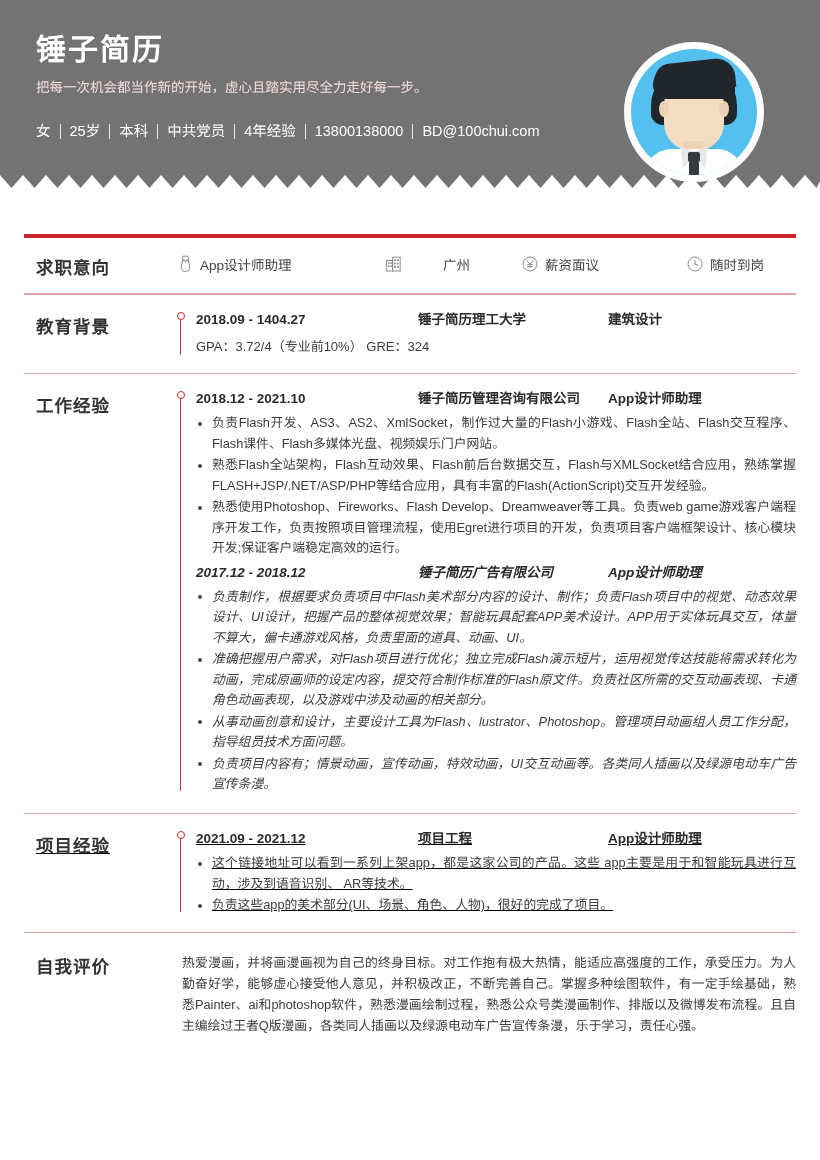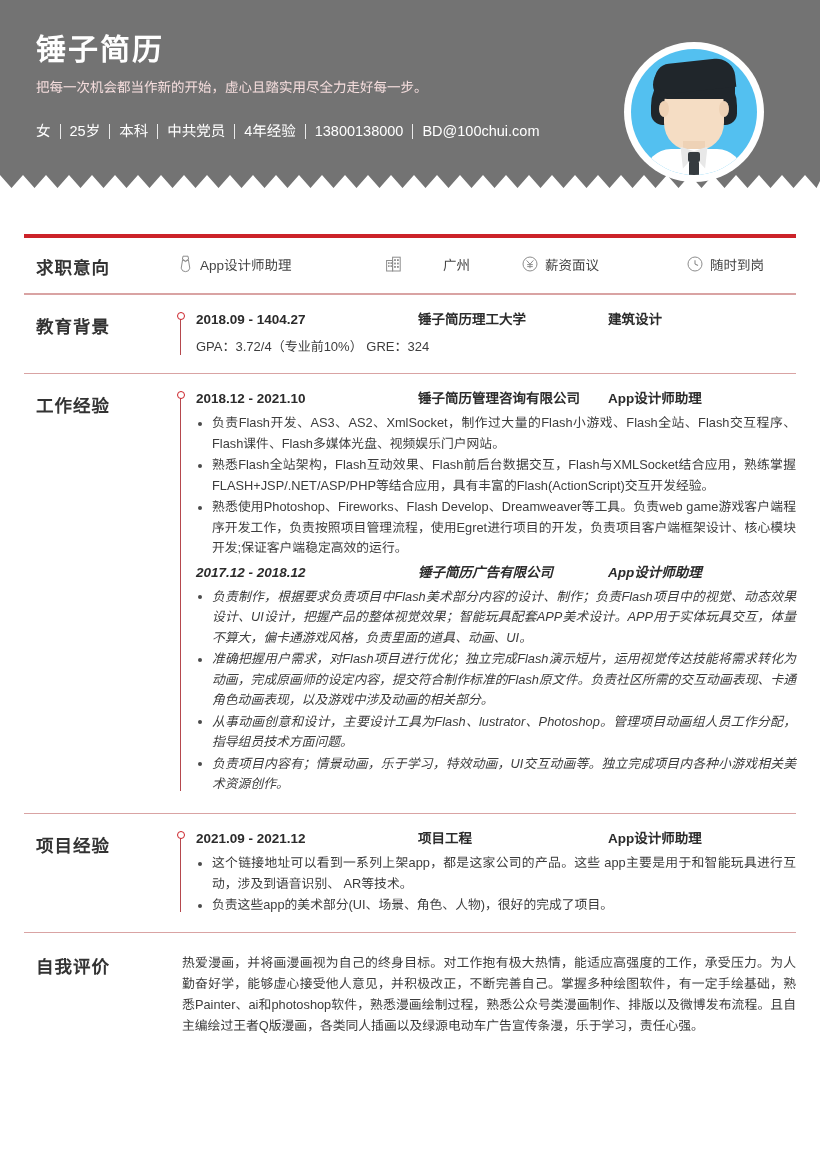--- a/index.html
+++ b/index.html
@@ -154,21 +154,21 @@
   }
 
   .para {
     font-size:12.8px; color:#3c3c3c; line-height:21px;
     text-align:justify; padding-top:3px;
   }
 
   .sec-objective  { padding:12px 0 14px 0; }
   .sec-education  { padding:14px 0 12px 0; }
   .sec-work       { padding:14px 0 16px 0; }
-  .sec-project    { padding:14px 0 14px 0; }
+  .sec-project    { padding:14px 0 14px 0;text-decoration:underline; }
   .sec-self       { padding:16px 0 18px 0; }
   .sec-self .sec-body { padding-left:4px; }
 </style>
 </head>
 <body>
 
 <div class="page">
 
   <div class="header">
     <div class="header-inner">
@@ -321,21 +321,21 @@
           <div class="entry">
             <div class="entry-head">
               <span class="eh-date">2017.12 - 2018.12</span>
               <span class="eh-org">锤子简历广告有限公司</span>
               <span class="eh-role">App设计师助理</span>
             </div>
             <ul class="bullets">
               <li>负责制作，根据要求负责项目中Flash美术部分内容的设计、制作；负责Flash项目中的视觉、动态效果设计、UI设计，把握产品的整体视觉效果；智能玩具配套APP美术设计。APP用于实体玩具交互，体量不算大，偏卡通游戏风格，负责里面的道具、动画、UI。</li>
               <li>准确把握用户需求，对Flash项目进行优化；独立完成Flash演示短片，运用视觉传达技能将需求转化为动画，完成原画师的设定内容，提交符合制作标准的Flash原文件。负责社区所需的交互动画表现、卡通角色动画表现，以及游戏中涉及动画的相关部分。</li>
               <li>从事动画创意和设计，主要设计工具为Flash、lustrator、Photoshop。管理项目动画组人员工作分配，指导组员技术方面问题。</li>
-              <li>负责项目内容有；情景动画，乐于学习，特效动画，UI交互动画等。独立完成项目内各种小游戏相关美术资源创作。</li>
+              <li>负责项目内容有；情景动画，宣传动画，特效动画，UI交互动画等。各类同人插画以及绿源电动车广告宣传条漫。</li>
             </ul>
           </div>
 
         </div>
       </div>
     </div>
 
     <div class="rule"></div>
 
     <div class="section sec-project">

